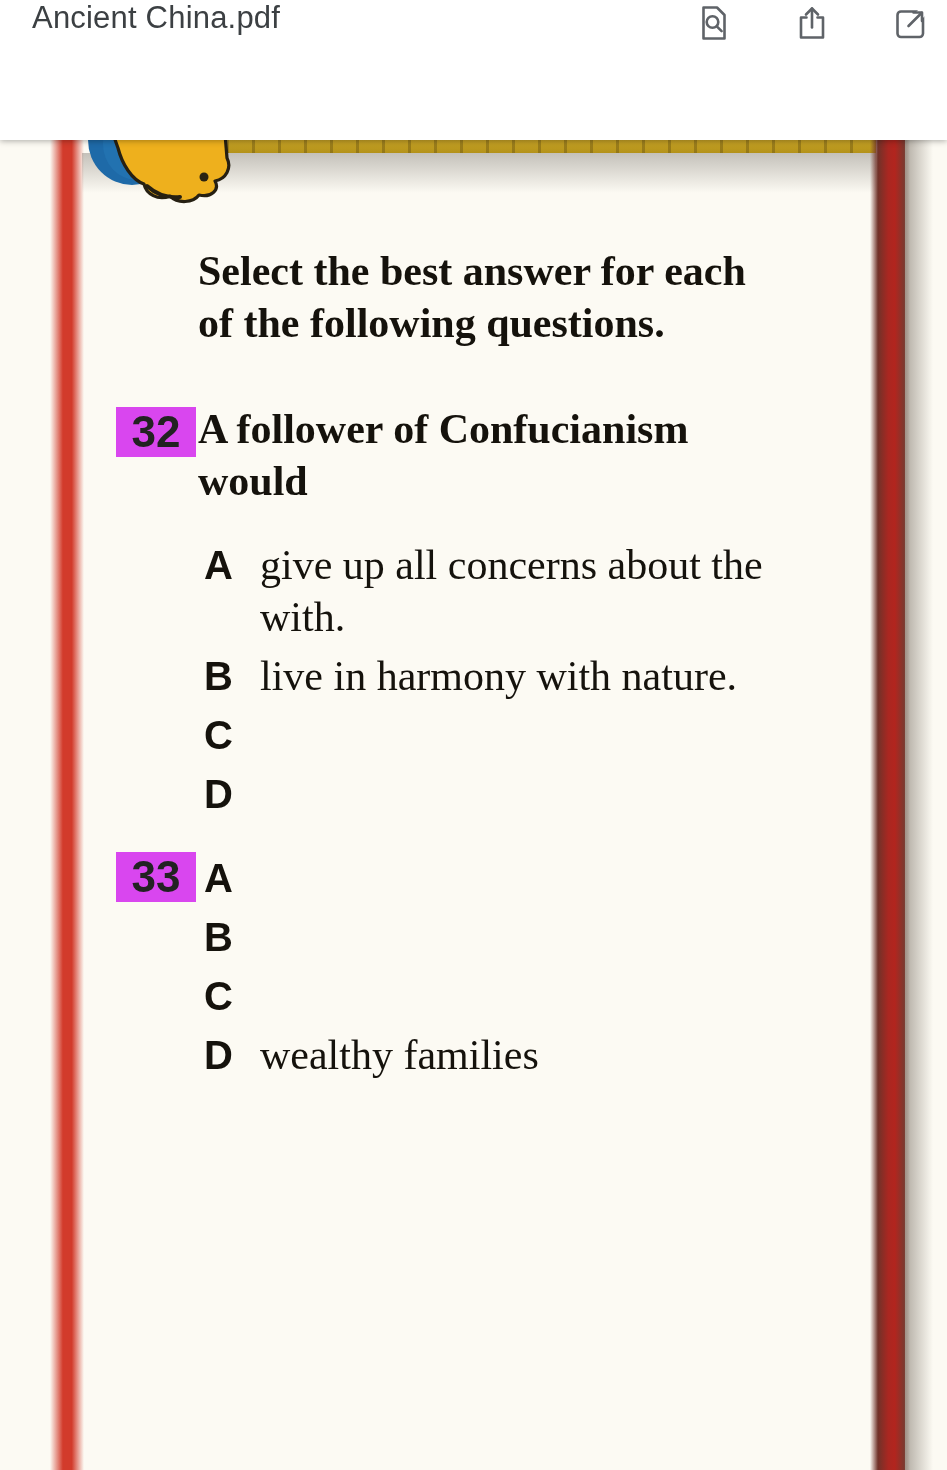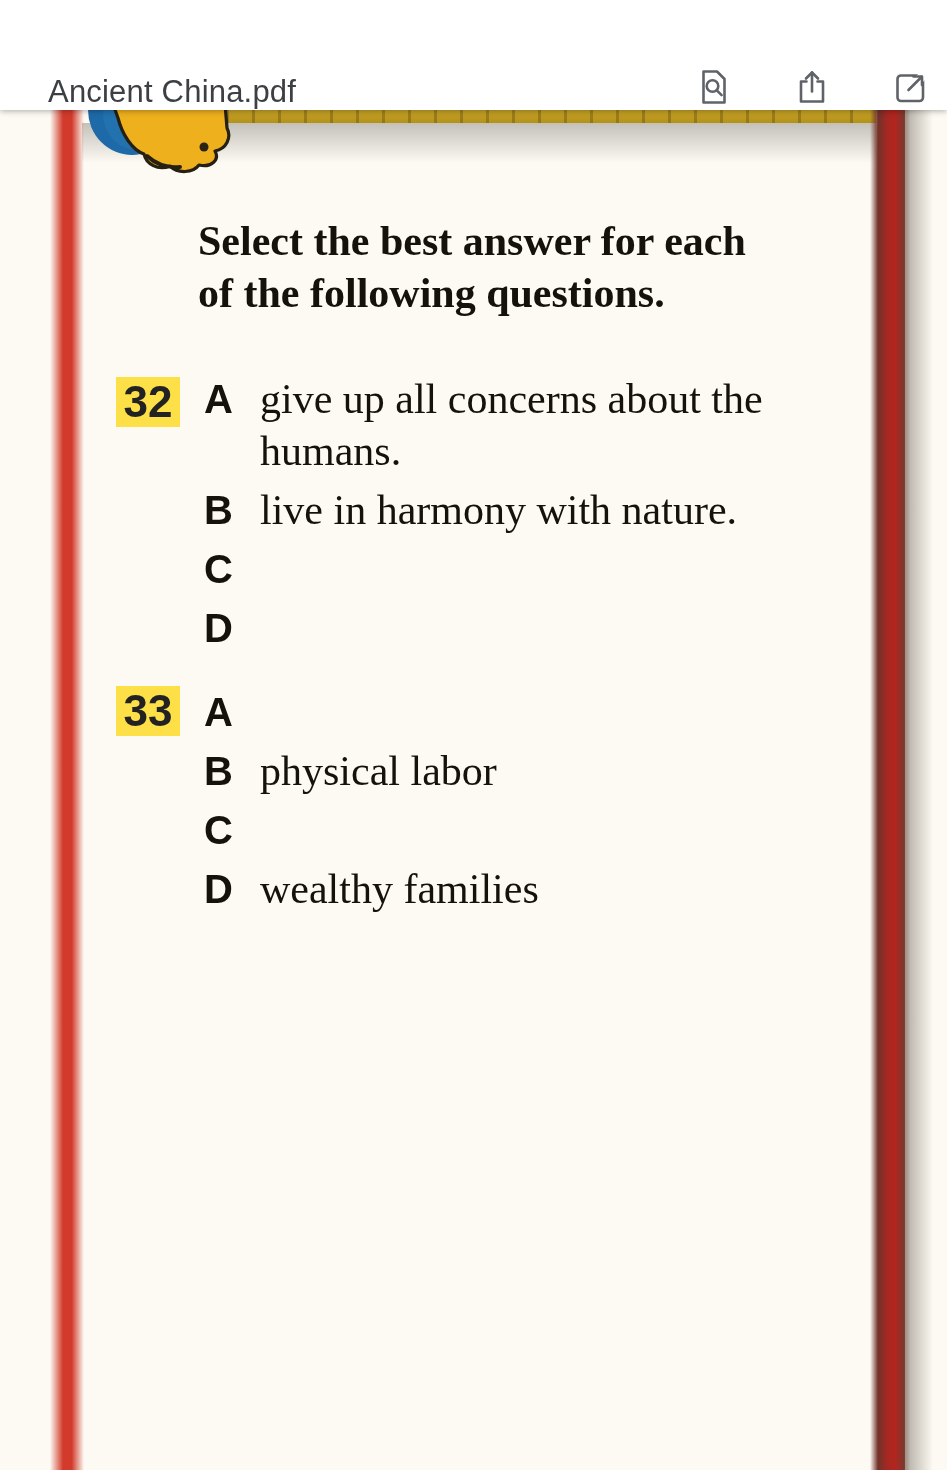--- a/index.html
+++ b/index.html
@@ -1,22 +1,22 @@
 <!DOCTYPE html>
 <html><head>
 <meta charset="utf-8">
 <style>
   * { margin:0; padding:0; box-sizing:border-box; }
   html,body { width:947px; height:1470px; overflow:hidden; background:#ffffff;
               font-family:"Liberation Sans","DejaVu Sans",sans-serif; }
 
   
   .appbar{
-    position:relative; z-index:10; height:110px; background:#ffffff;
-    display:flex; align-items:flex-end; padding:0 14px 0 48px;
+    position:relative; z-index:10; height:140px; background:#ffffff;
+    display:flex; align-items:flex-start; padding:0 14px 0 32px;
     box-shadow:0 1px 6px rgba(0,0,0,.32);
   }
   .appbar-title{
     font-size:31px; color:#3c4043; letter-spacing:.2px; flex:1 1 auto;
     white-space:nowrap; overflow:hidden; text-overflow:ellipsis;
   }
   .appbar-actions{ display:flex; align-items:center; gap:52px; }
   .iconbtn{
     width:46px; height:46px; border:none; background:transparent; cursor:pointer;
     display:flex; align-items:center; justify-content:center; border-radius:50%;
@@ -55,22 +55,22 @@
   .content{ position:absolute; left:0; top:0; width:947px; color:#15120c; }
   .intro{
     margin:105px 0 0 198px;
     font:700 42px/52px "Liberation Serif","DejaVu Serif",serif;
     white-space:pre;
   }
   .question{ position:relative; margin-left:198px; }
   .question.q1{ margin-top:54px; }
   .question.q2{ }
   .qbadge{
-    position:absolute; left:-82px; top:4px; width:64px; height:50px;
-    background:#fde047; color:#222;
+    position:absolute; left:-82px; top:4px; width:80px; height:50px;
+    background:#d946ef; color:#222;
     font:700 44px/50px "Liberation Sans","DejaVu Sans",sans-serif;
     text-align:center;
   }
   .qtext{
     font:700 42px/52px "Liberation Serif","DejaVu Serif",serif;
     white-space:pre;
   }
   .options{ margin-left:6px; margin-top:32px; }
   .option{ display:flex; margin-top:7px; }
   .option .letter{
@@ -133,25 +133,27 @@
     <div class="red-bar-right"></div>
     <div class="page-edge-shadow"></div>
 
     <section class="content">
 
       <p class="intro">Select the best answer for each
 of the following questions.</p>
 
       <div class="question q1">
         <div class="qbadge">32</div>
+        <div class="qtext">A follower of Confucianism
+would</div>
         <div class="options">
           <div class="option">
             <span class="letter">A</span>
             <span class="otext">give up all concerns about the
-humans.</span>
+with.</span>
           </div>
           <div class="option">
             <span class="letter">B</span>
             <span class="otext">live in harmony with nature.</span>
           </div>
           <div class="option">
             <span class="letter">C</span>
           </div>
           <div class="option">
             <span class="letter">D</span>
@@ -160,21 +162,20 @@
       </div>
 
       <div class="question q2">
         <div class="qbadge" style="top:0;">33</div>
         <div class="options">
           <div class="option">
             <span class="letter">A</span>
           </div>
           <div class="option">
             <span class="letter">B</span>
-            <span class="otext">physical labor</span>
           </div>
           <div class="option">
             <span class="letter">C</span>
           </div>
           <div class="option">
             <span class="letter">D</span>
             <span class="otext">wealthy families</span>
           </div>
         </div>
       </div>

